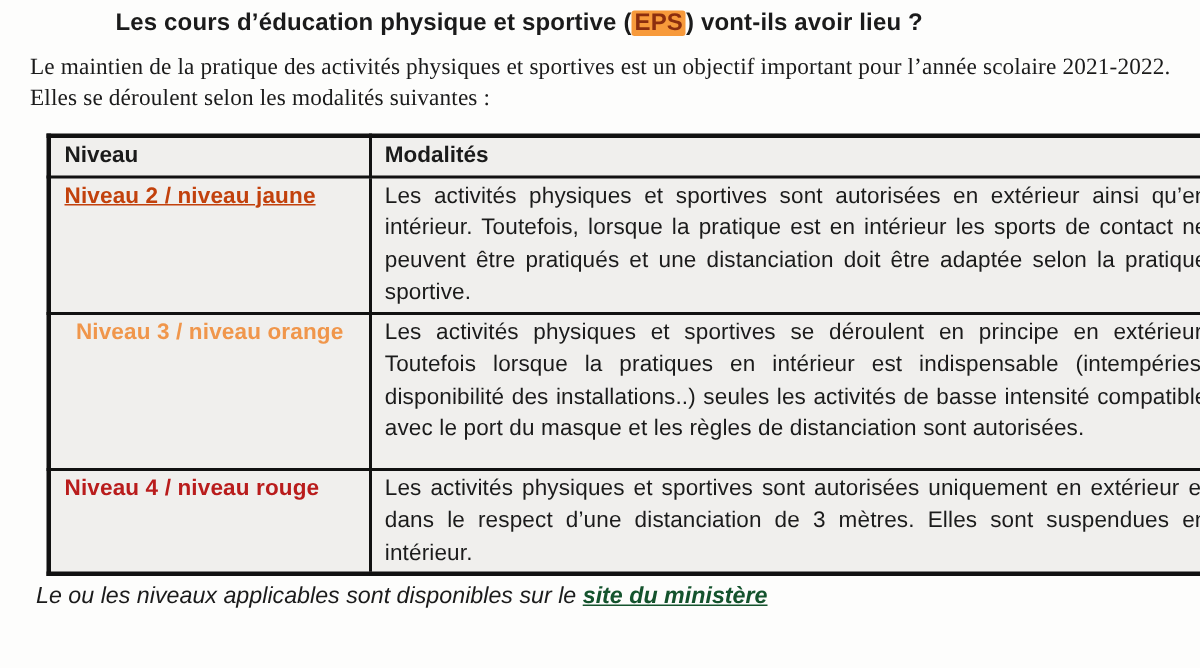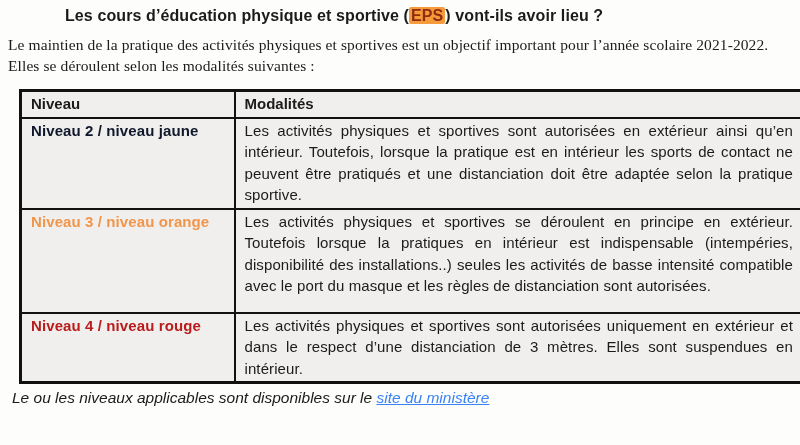--- a/index.html
+++ b/index.html
@@ -3,21 +3,21 @@
 <meta charset="utf-8">
 <style>
   * { margin: 0; padding: 0; box-sizing: border-box; }
   html, body {
     width: 800px; height: 445px;
     background: #fdfdfc;
     font-family: "Liberation Sans", sans-serif;
     color: #1b1b1b;
     overflow: hidden;
   }
-  .page { width: 800px; height: 445px; padding: 7px 8px 0 8px; }
+  .page { width: 800px; height: 445px; padding: 7px 8px 0 20px; }
 
   .title {
     font-size: 16px;
     font-weight: bold;
     padding-left: 57px;
     margin-bottom: 9px;
     letter-spacing: 0.1px;
     white-space: nowrap;
   }
   .eps {
@@ -61,49 +61,50 @@
   tr.r3 td { height: 104px; }
   tr.r4 td { height: 62px; }
 
   .footer {
     margin-top: 5px;
     padding-left: 4px;
     font-size: 15.5px;
     font-style: italic;
   }
   .footer a.link {
-    color: #3b82f6;
+    color: #14532d;
     text-decoration: underline;
     font-style: italic;
     cursor: pointer;
+    font-weight: bold;
   }
 </style>
 </head>
 <body>
 
 <div class="page">
 
   <h1 class="title"><span>Les cours d’éducation physique et sportive (</span><span class="eps">EPS</span><span>) vont-ils avoir lieu ?</span></h1>
 
   <p class="intro">Le maintien de la pratique des activités physiques et sportives est un objectif important pour l’année scolaire 2021-2022. Elles se déroulent selon les modalités suivantes :</p>
 
   <table class="levels-table">
     <thead>
       <tr>
         <th class="col-level">Niveau</th>
         <th>Modalités</th>
       </tr>
     </thead>
     <tbody>
       <tr class="r2">
-        <td class="level" style="color: #0f172a;">Niveau 2 / niveau jaune</td>
+        <td class="level" style="color: #c2410c; text-decoration: underline;">Niveau 2 / niveau jaune</td>
         <td class="modalites">Les activités physiques et sportives sont autorisées en extérieur ainsi qu’en intérieur. Toutefois, lorsque la pratique est en intérieur les sports de contact ne peuvent être pratiqués et une distanciation doit être adaptée selon la pratique sportive.</td>
       </tr>
       <tr class="r3">
-        <td class="level" style="color: rgb(240, 150, 75);">Niveau 3 / niveau orange</td>
+        <td class="level" style="color: rgb(240, 150, 75); text-align: center;">Niveau 3 / niveau orange</td>
         <td class="modalites">Les activités physiques et sportives se déroulent en principe en extérieur. Toutefois lorsque la pratiques en intérieur est indispensable (intempéries, disponibilité des installations..)  seules les activités de basse intensité compatible avec le port du masque et les règles de distanciation sont autorisées.</td>
       </tr>
       <tr class="r4">
         <td class="level" style="color: #b91c1c;">Niveau 4 / niveau rouge</td>
         <td class="modalites">Les activités physiques et sportives sont autorisées uniquement en extérieur et dans le respect d’une distanciation de 3 mètres. Elles sont suspendues en intérieur.</td>
       </tr>
     </tbody>
   </table>
 
   <p class="footer"><span>Le ou les niveaux applicables sont disponibles sur le </span><a href="#" class="link">site du ministère</a></p>

